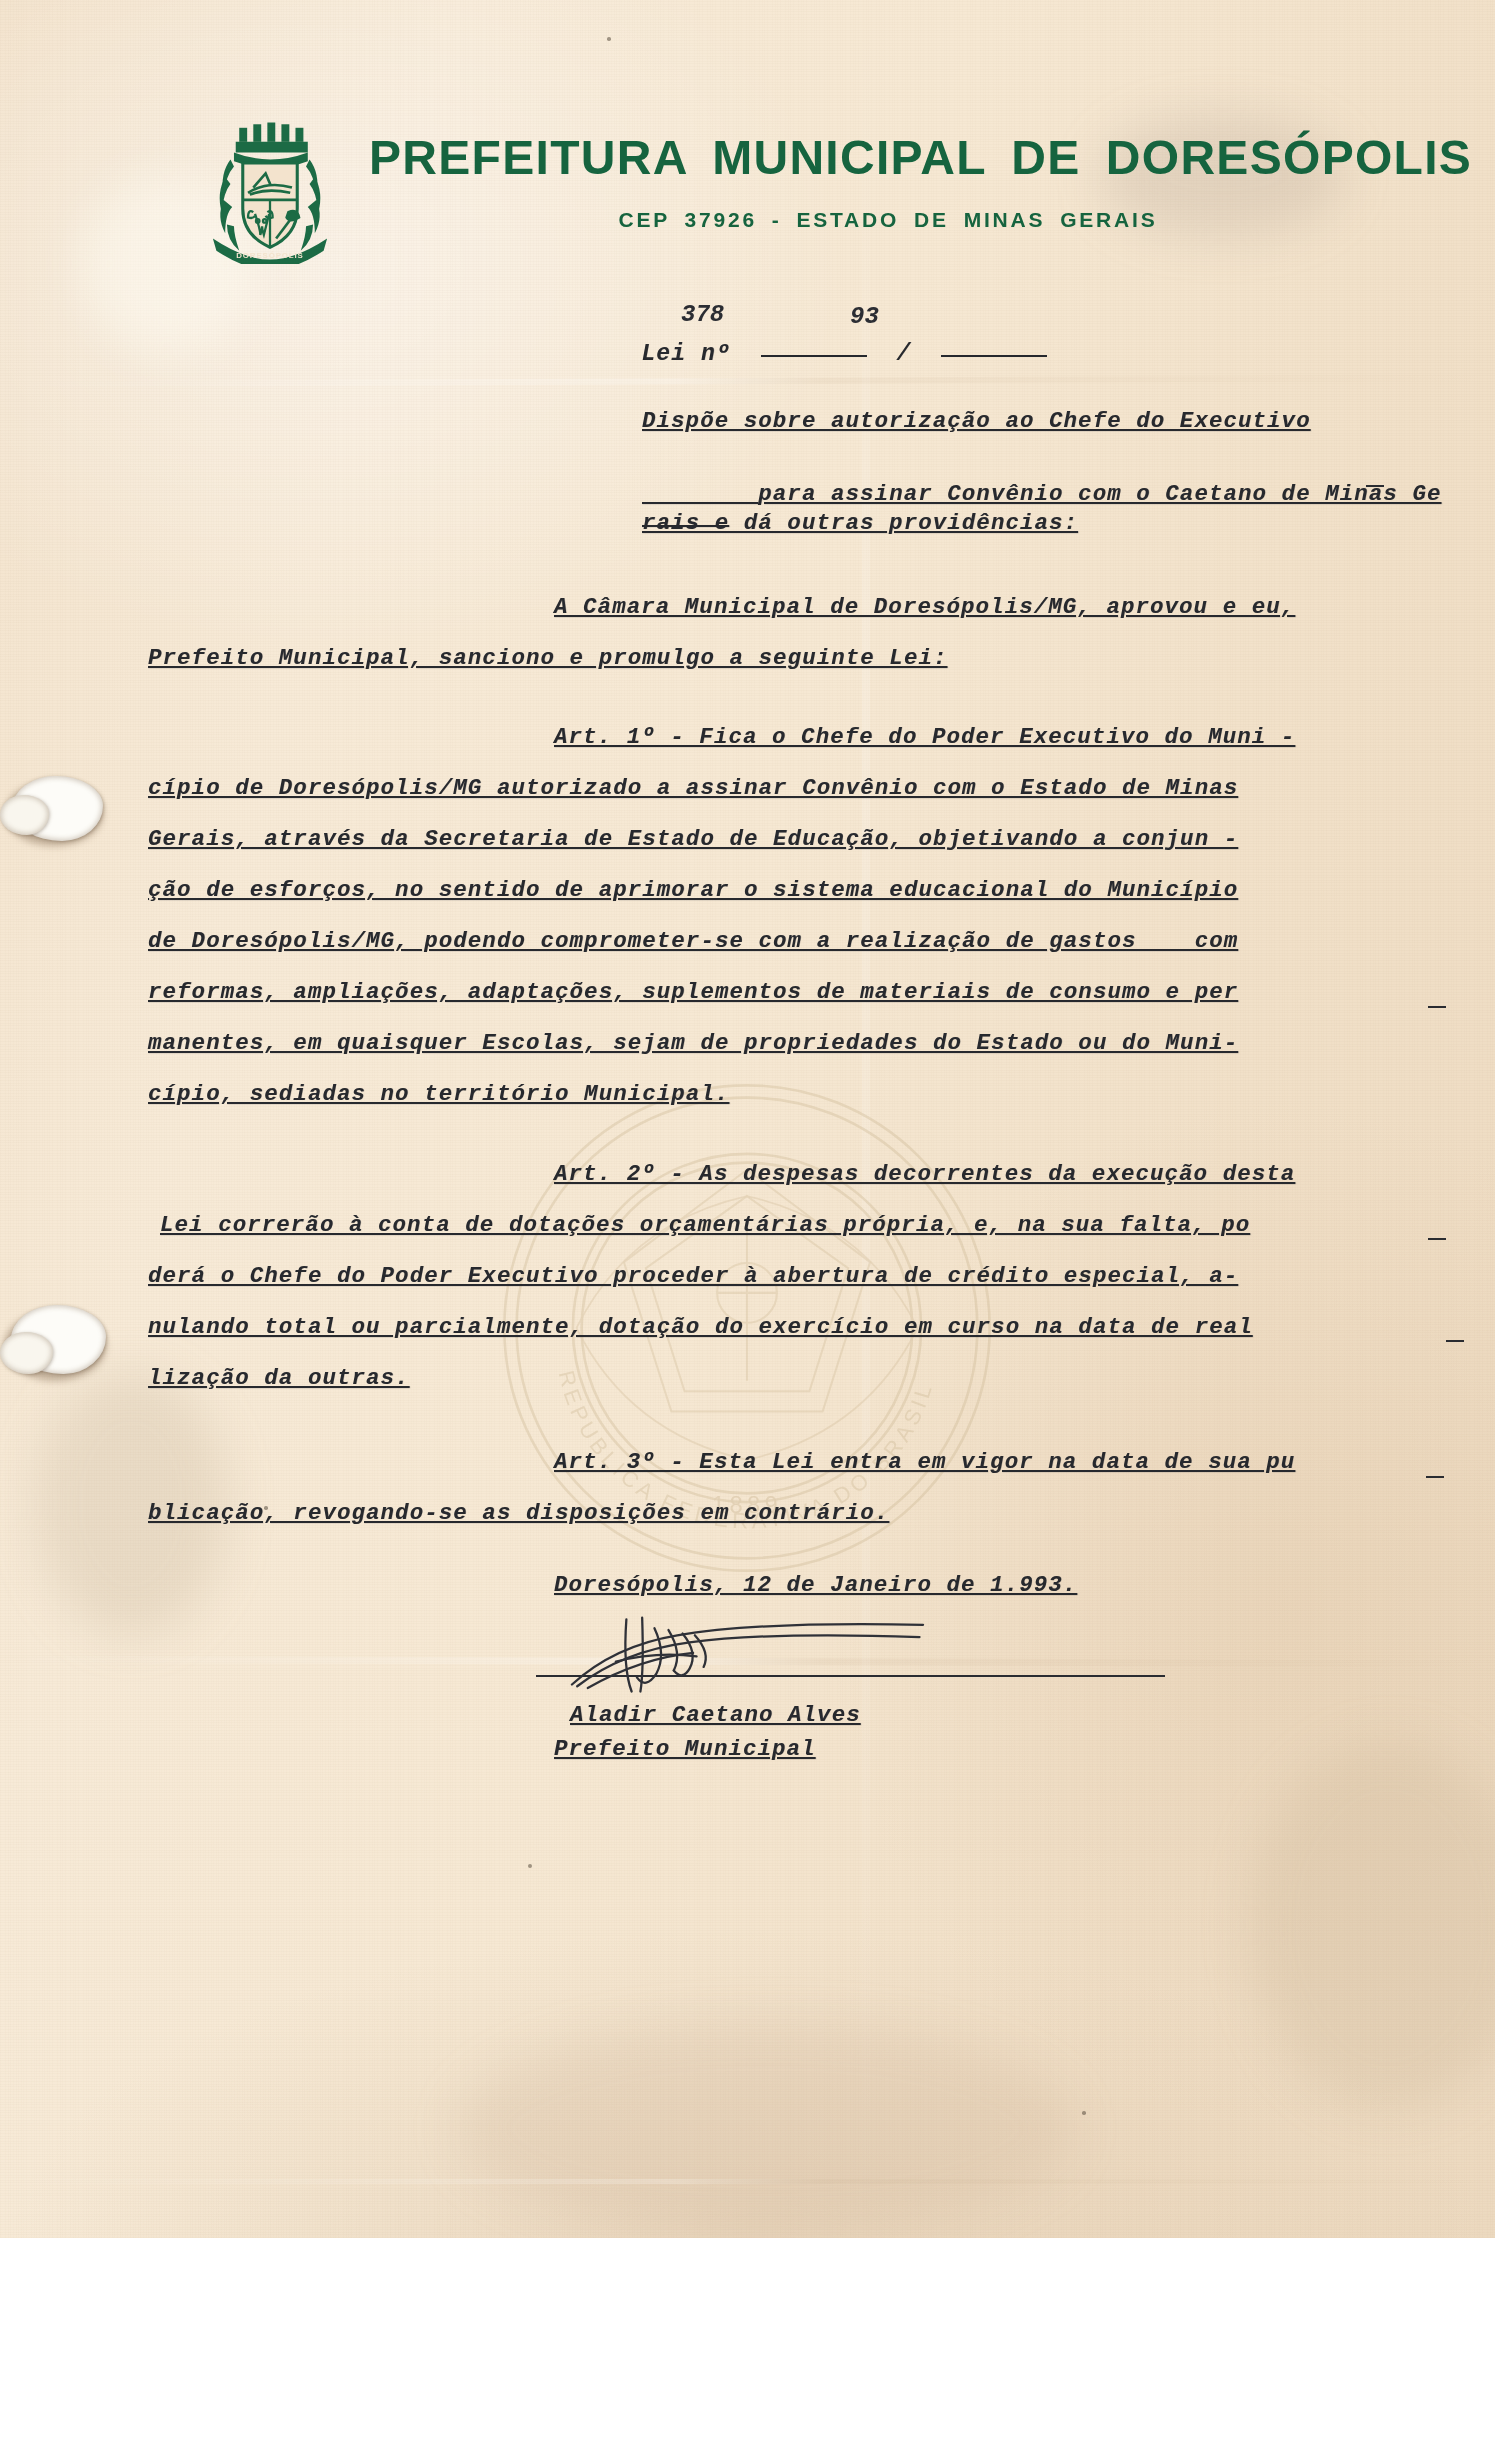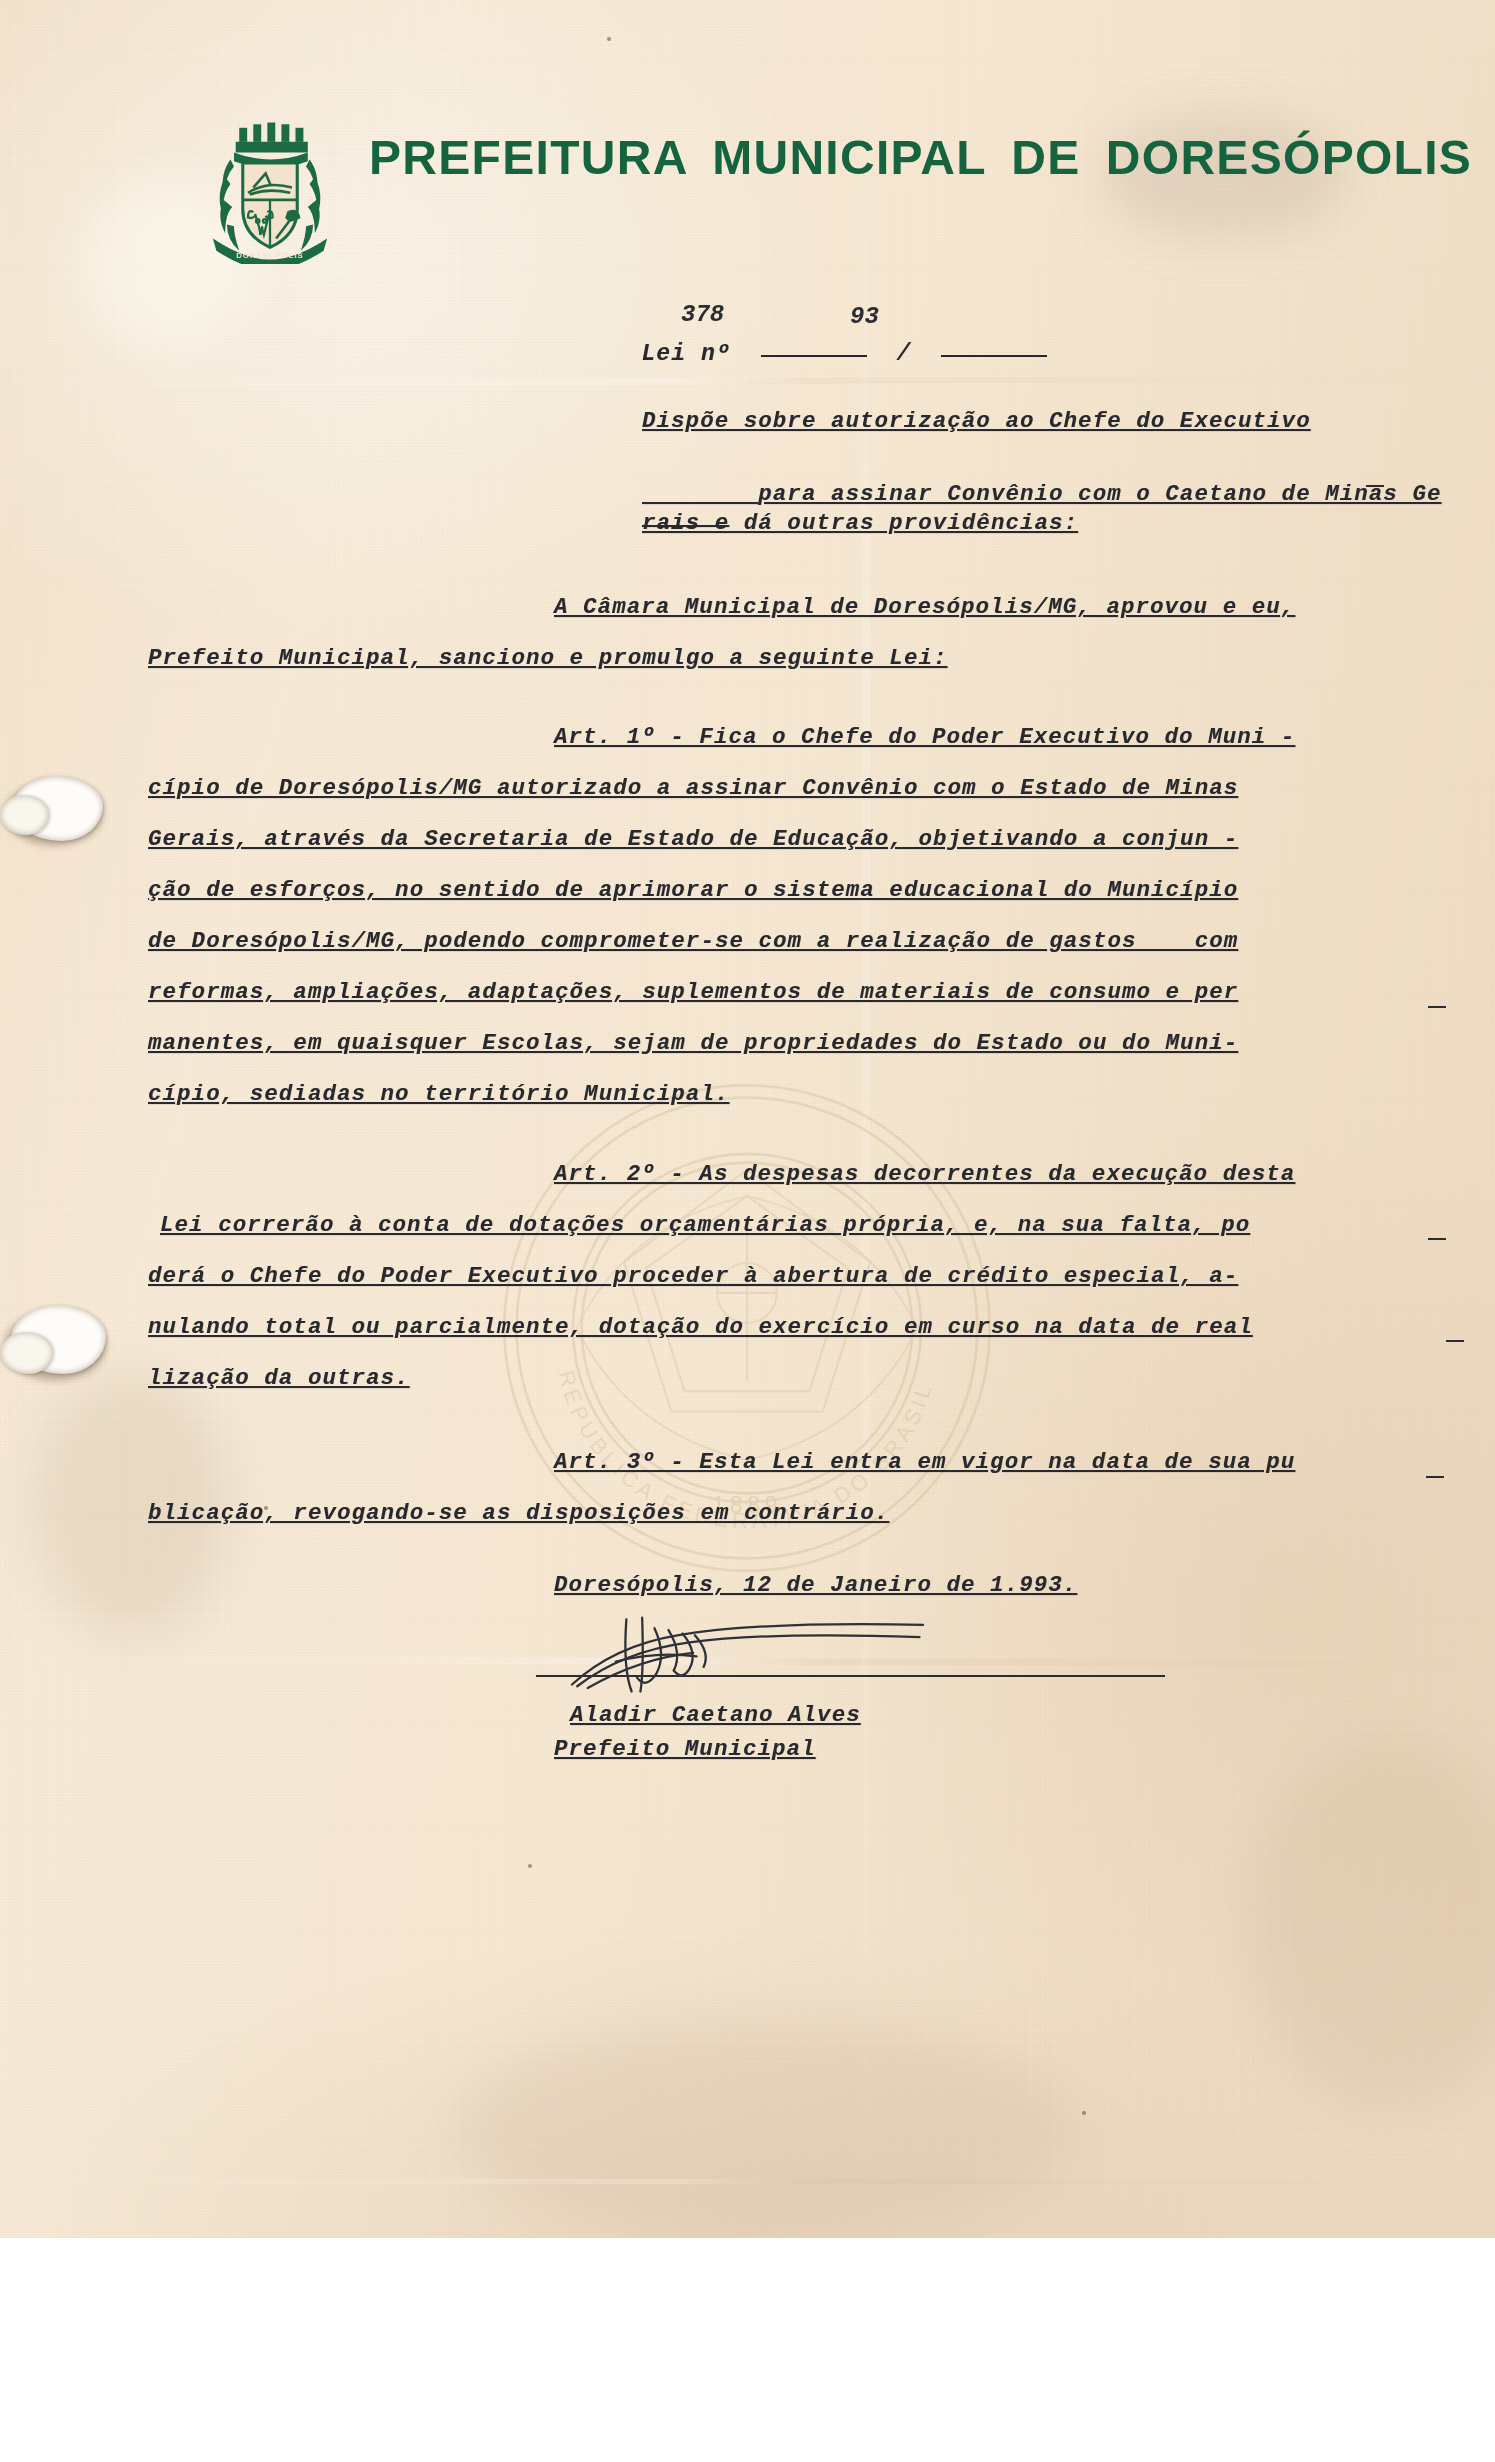--- a/index.html
+++ b/index.html
@@ -310,20 +310,21 @@
 
         <g fill="#1c6b45">
           <path d="M10 136 q36 24 65 24 q29 0 65 -24 l-4 14 q-34 22 -61 22 q-27 0 -61 -22 z"></path>
         </g>
         <text x="75" y="158" text-anchor="middle" font-family="'Liberation Sans',sans-serif" font-size="9" fill="#f3e3cd" letter-spacing="1">DORESÓPOLIS</text>
       </svg>
     </div>
 
     <div class="headtext">
       <div class="head-title">PREFEITURA MUNICIPAL DE DORESÓPOLIS</div>
+      <div class="head-sub">CEP 37926 - ESTADO DE MINAS GERAIS</div>
     </div>
 
     <div class="lei-line body-type" style="position:absolute;">
       <span>Lei nº</span><span>  </span><span class="rule num"></span><span>  </span><span>/</span><span>  </span><span class="rule yr"></span>
     </div>
     <div class="fill" style="left:681px;top:301px;">378</div>
     <div class="fill" style="left:850px;top:303px;">93</div>
 
     <div class="body-type">
 

